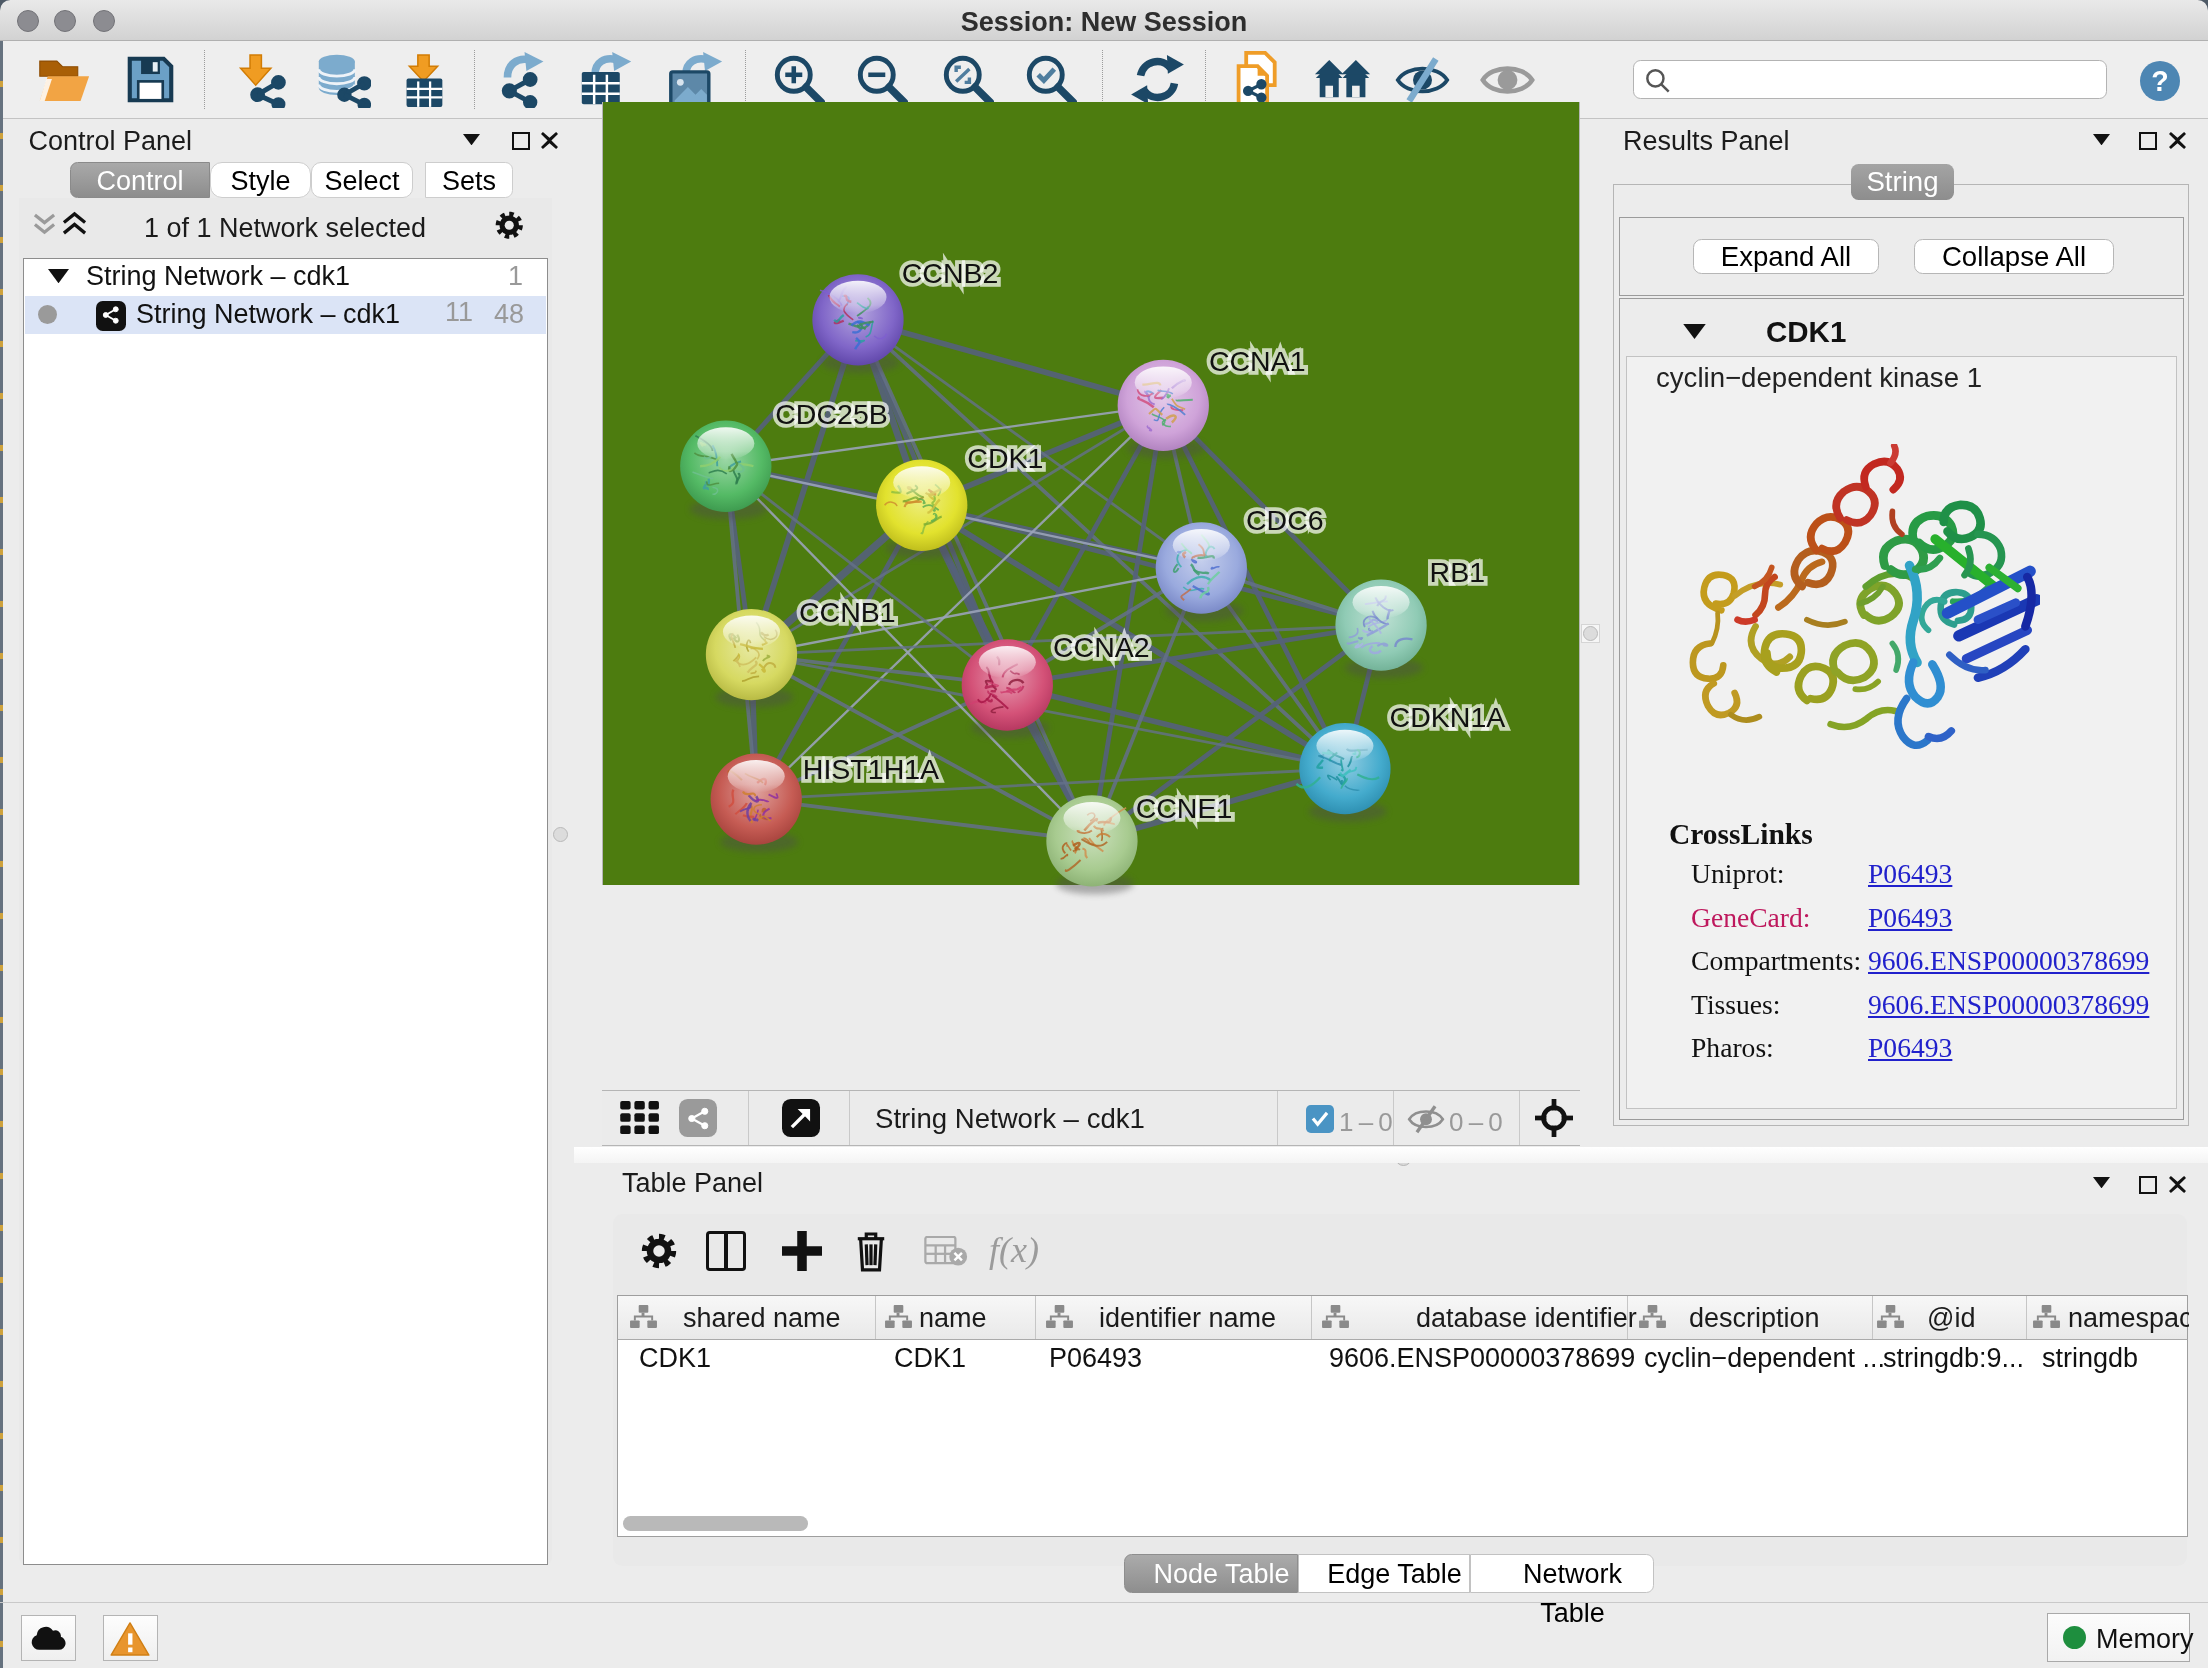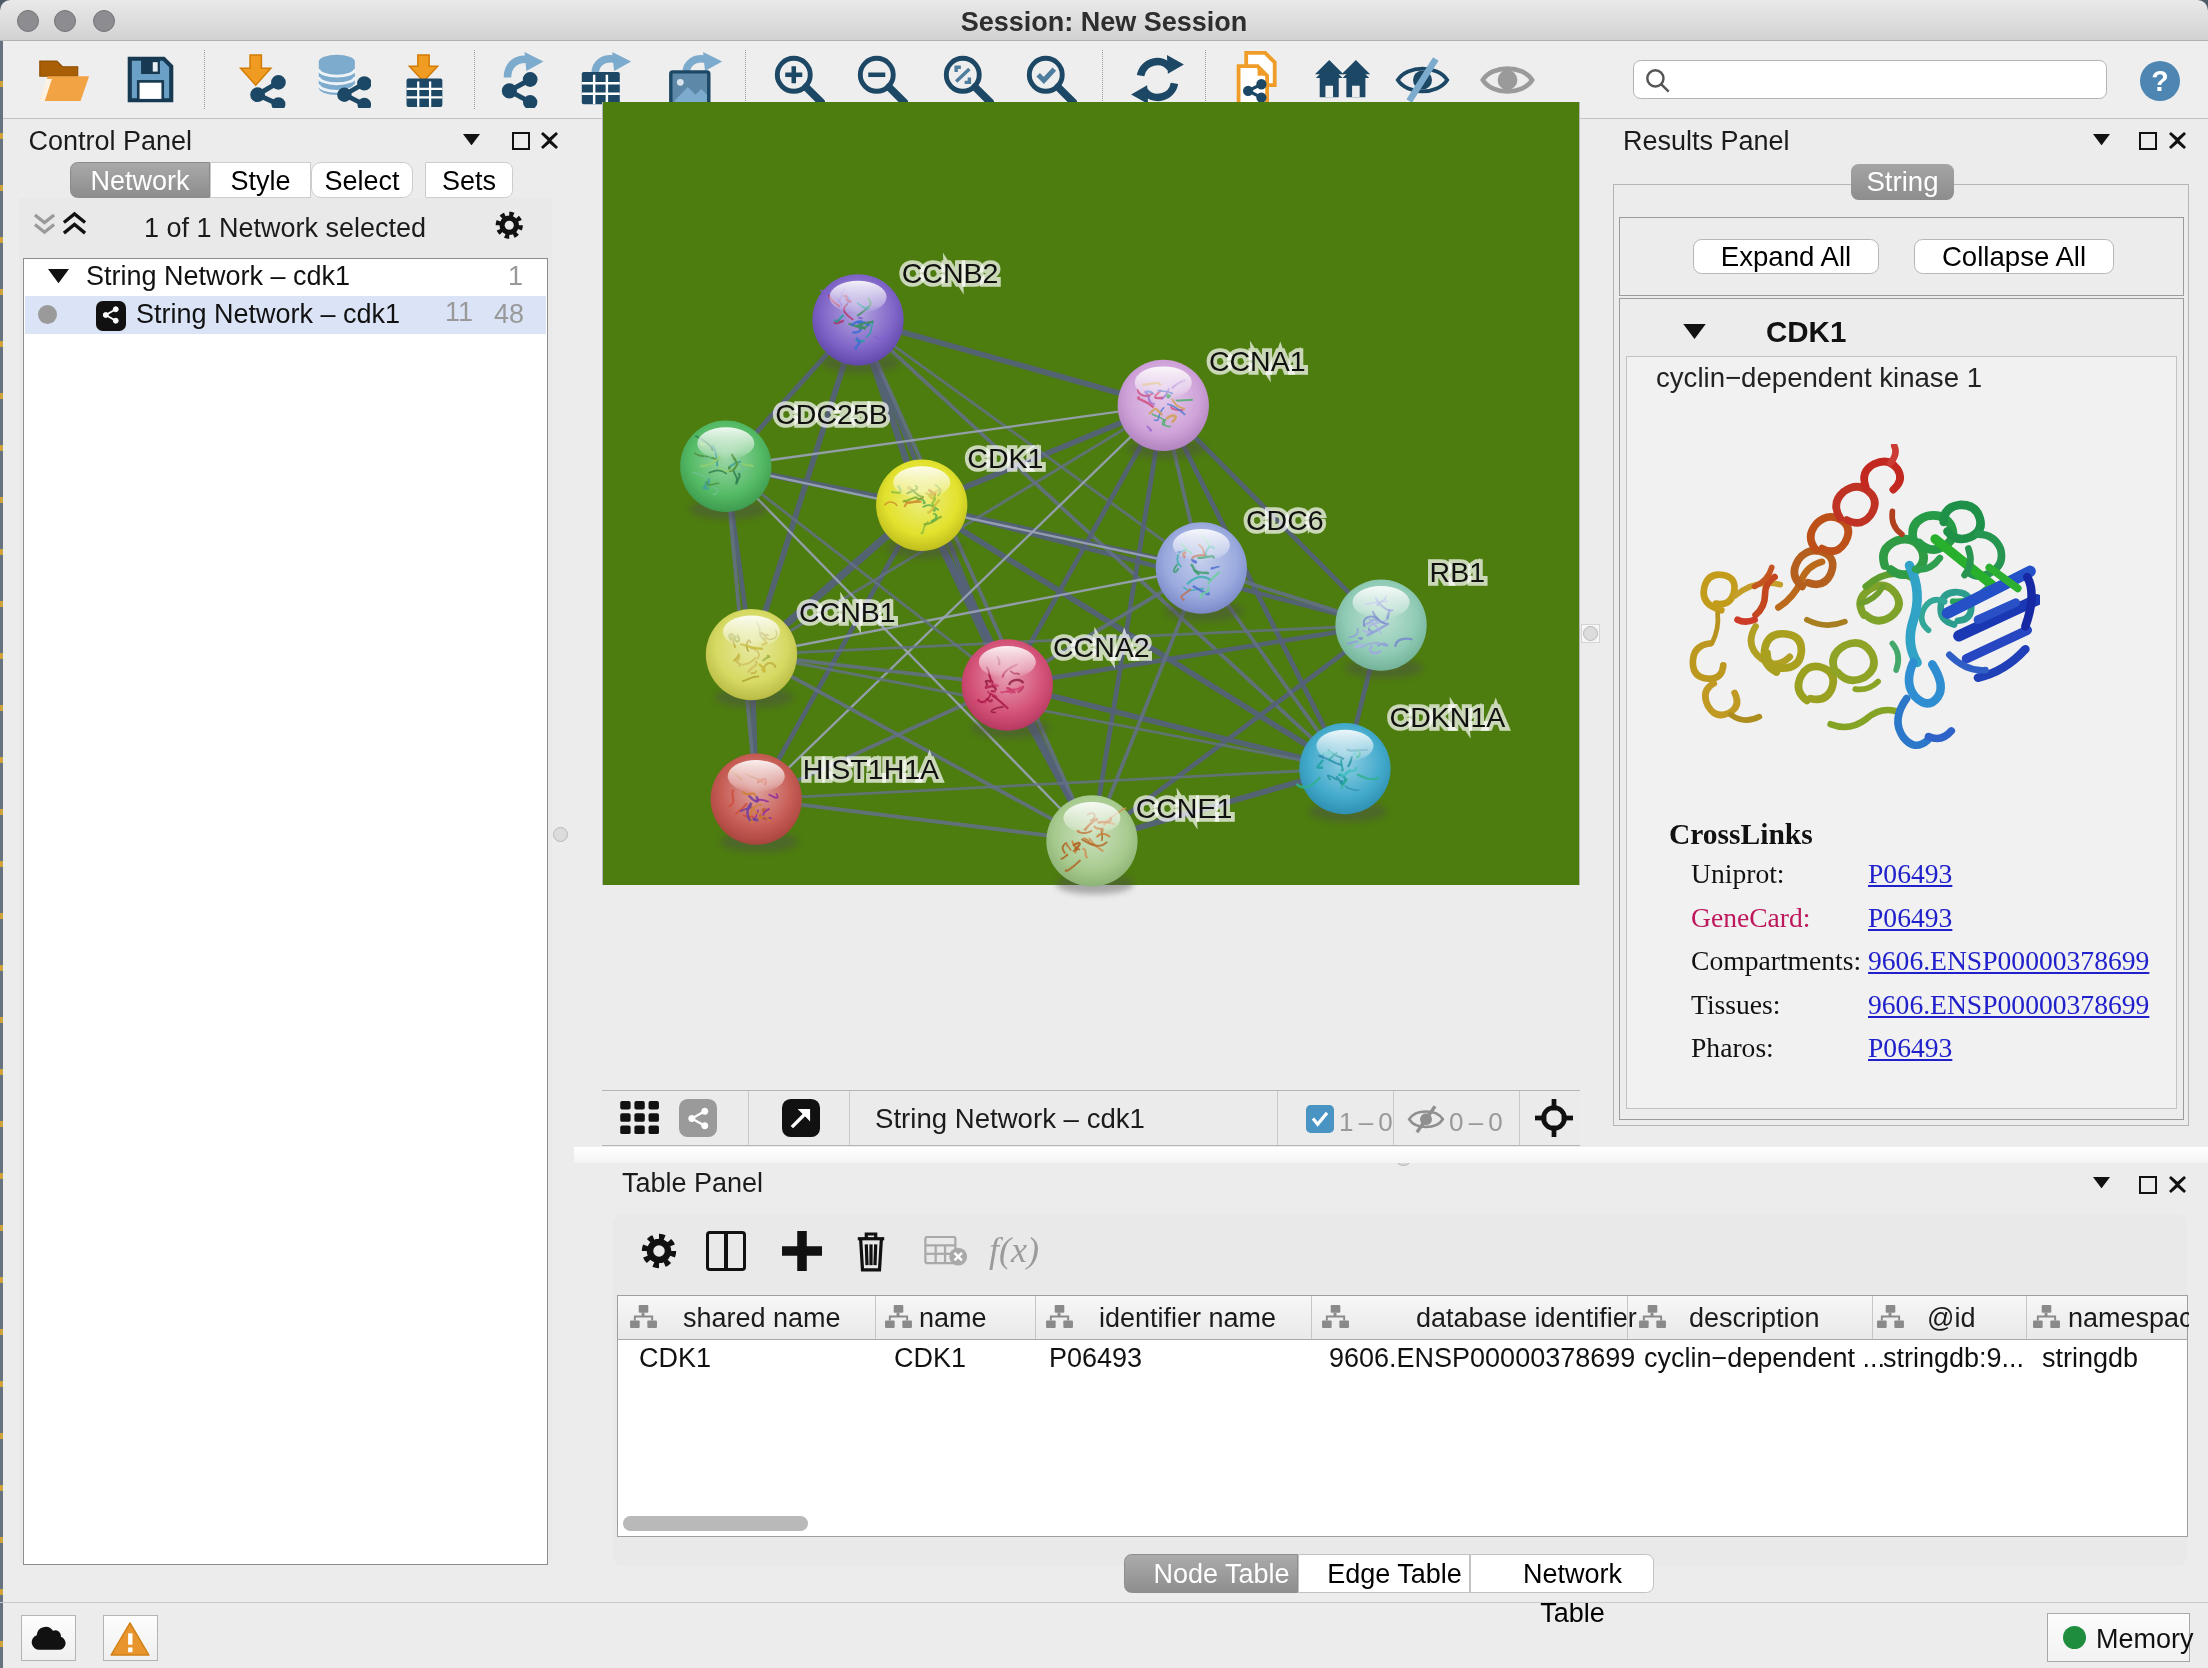--- a/index.html
+++ b/index.html
@@ -234,22 +234,22 @@
 
 <div id="controlpanel">
 <div class="abs ptitle" style="left:28.5px;top:126px;">Control Panel</div>
 <svg class="abs" style="left:463px;top:134px;" width="17" height="11.4" viewBox="0 0 18 12">
       <path d="M0 0 h18 l-9 12 Z" fill="#111"></path>
     </svg>
 <div class="abs" style="left:512px;top:132px;width:14.3px;height:14.3px;border:2.4px solid #111;"></div>
 <svg class="abs" style="left:541px;top:132px;" width="17" height="17" viewBox="0 0 18 18">
       <path d="M2 0 L9 6 L16 0 L18 2 L11 9 L18 16 L16 18 L9 12 L2 18 L0 16 L7 9 L0 2 Z" fill="#111"></path>
     </svg>
-<div class="abs tab tabsel" style="left:70px;width:140px;border-radius:7.6px 0 0 7.6px;">Network</div>
-<div class="abs tab" style="left:210px;width:101px;">Style</div>
+<div class="abs tab tabsel" style="left:70px;width:140px;border-radius:7.6px 0 0 7.6px;">Control</div>
+<div class="abs tab" style="left:210px;width:101px;border-radius:12px;">Style</div>
 <div class="abs tab" style="left:311px;width:102px;border-radius:10px;">Select</div>
 <div class="abs tab" style="left:425px;width:88px;border-radius:0 7.6px 7.6px 0;">Sets</div>
 <div id="cp-sub" class="abs"></div>
 <svg class="abs" style="left:32px;top:213px;" width="25" height="23" viewBox="0 0 26 24">
       <g fill="none" stroke="#9a9a9a" stroke-width="3.4">
         <path d="M3 2 L13 10 L23 2"></path>
         <path d="M3 12 L13 20 L23 12"></path>
       </g>
     </svg>
 <svg class="abs" style="left:61px;top:211px;" width="27" height="25" viewBox="0 0 28 26">

